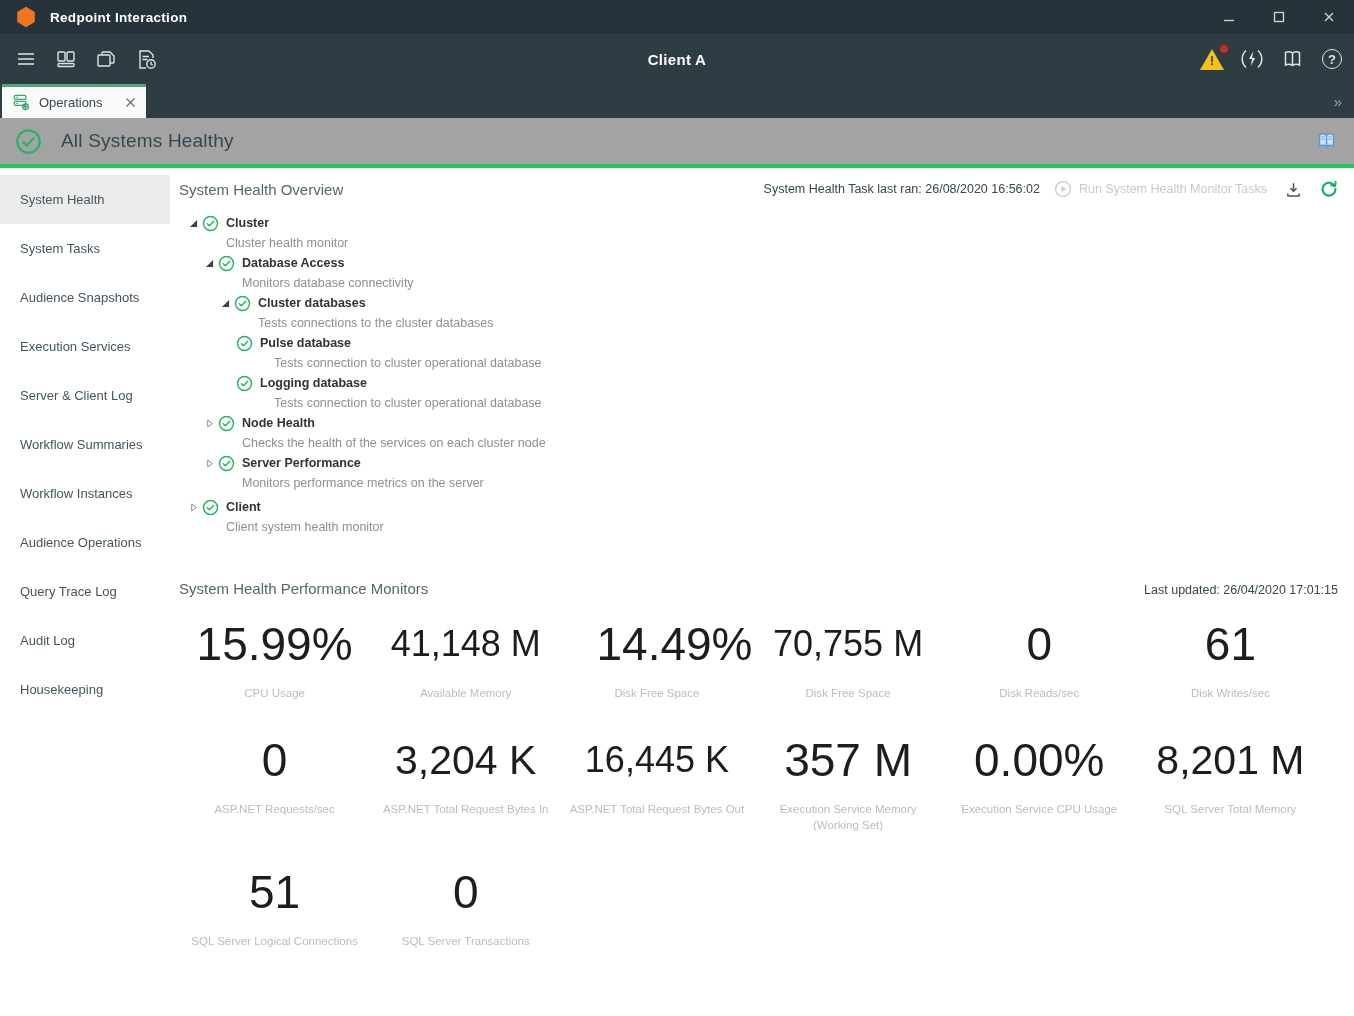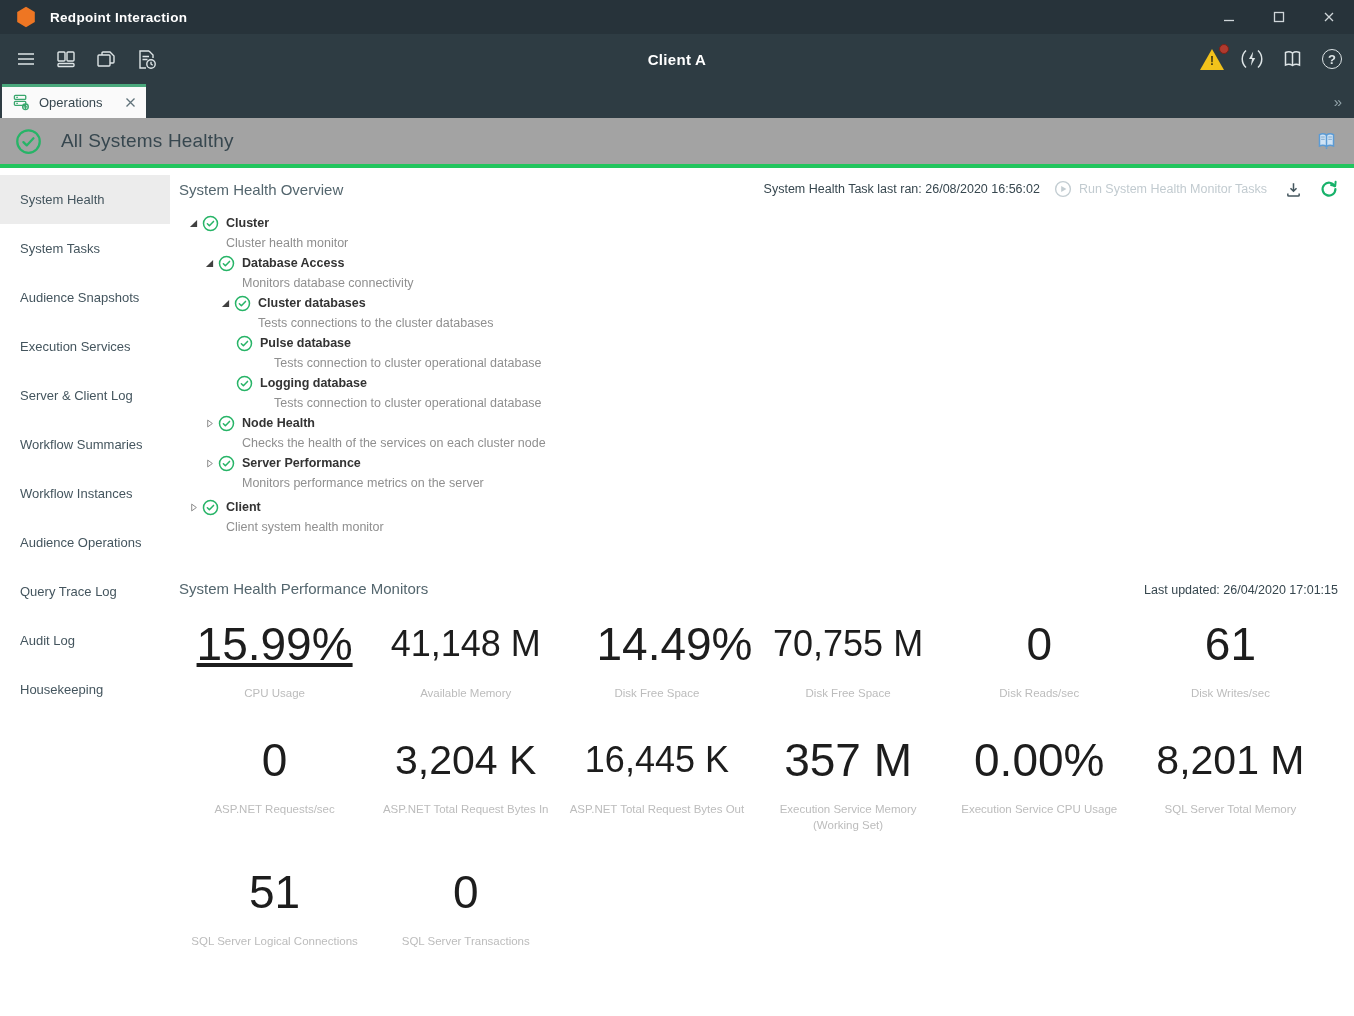--- a/index.html
+++ b/index.html
@@ -390,21 +390,21 @@
 
       </div>
 
       <div class="monitors-head">
         <span class="section-title">System Health Performance Monitors</span>
         <span class="lastran" style="margin-left:auto">Last updated: 26/04/2020 17:01:15</span>
       </div>
 
       <div class="metric-grid">
         <div class="metric">
-            <div class="metric-value" style="font-size: 46px; text-decoration: underline;">15.99%</div>
+            <div class="metric-value" style="font-size: 46px;">15.99%</div>
             <div class="metric-label">CPU Usage</div>
           </div>
         <div class="metric">
             <div class="metric-value" style="font-size: 36px;">41,148 M</div>
             <div class="metric-label">Available Memory</div>
           </div>
         <div class="metric">
             <div class="metric-value" style="font-size: 46px; text-align: right;">14.49%</div>
             <div class="metric-label">Disk Free Space</div>
           </div>

